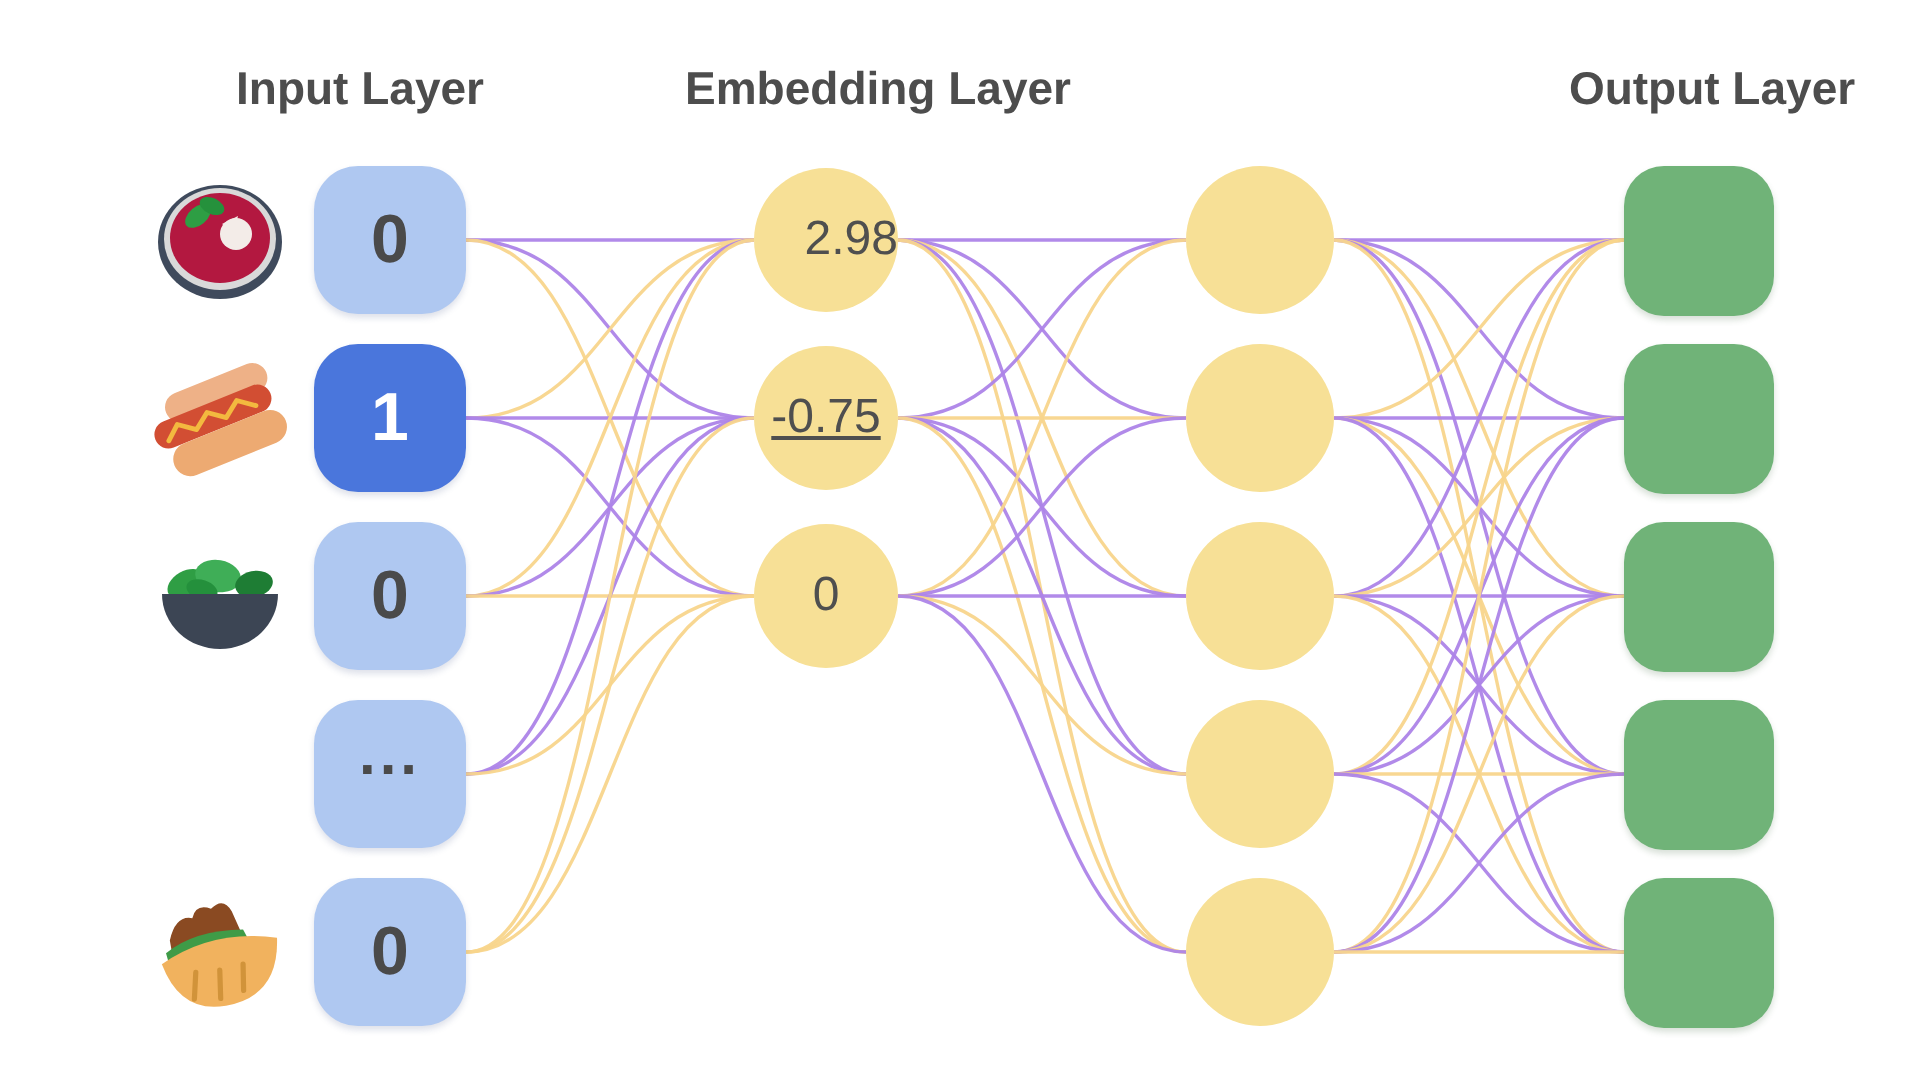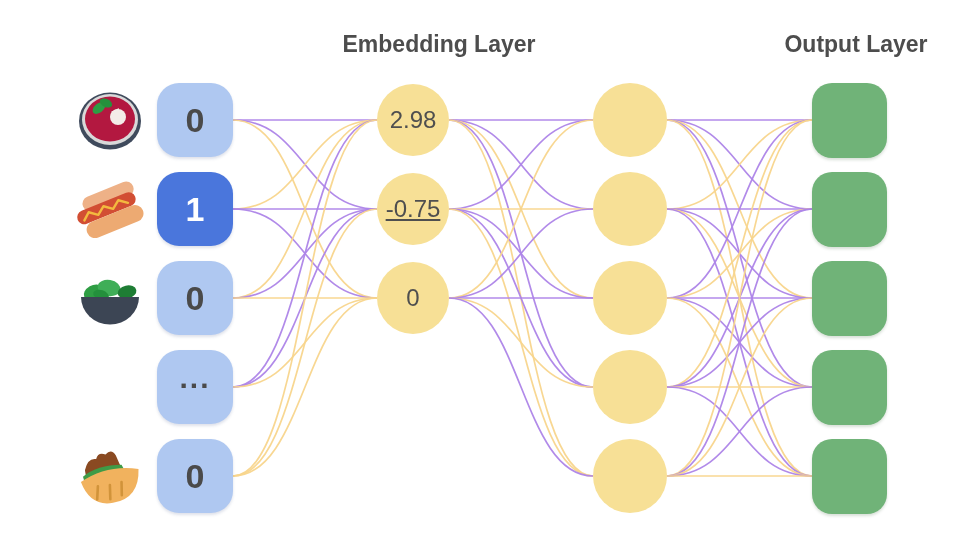--- a/index.html
+++ b/index.html
@@ -87,20 +87,21 @@
       <path d="M 667 387 C 739.5 387, 739.5 298, 812 298" fill="none" stroke="#ad84e8" stroke-width="1.7" stroke-opacity="0.95"></path>
       <path d="M 667 387 C 739.5 387, 739.5 387, 812 387" fill="none" stroke="#f8d58c" stroke-width="1.7" stroke-opacity="0.95"></path>
       <path d="M 667 387 C 739.5 387, 739.5 476, 812 476" fill="none" stroke="#ad84e8" stroke-width="1.7" stroke-opacity="0.95"></path>
       <path d="M 667 476 C 739.5 476, 739.5 120, 812 120" fill="none" stroke="#f8d58c" stroke-width="1.7" stroke-opacity="0.95"></path>
       <path d="M 667 476 C 739.5 476, 739.5 209, 812 209" fill="none" stroke="#ad84e8" stroke-width="1.7" stroke-opacity="0.95"></path>
       <path d="M 667 476 C 739.5 476, 739.5 298, 812 298" fill="none" stroke="#f8d58c" stroke-width="1.7" stroke-opacity="0.95"></path>
       <path d="M 667 476 C 739.5 476, 739.5 387, 812 387" fill="none" stroke="#ad84e8" stroke-width="1.7" stroke-opacity="0.95"></path>
       <path d="M 667 476 C 739.5 476, 739.5 476, 812 476" fill="none" stroke="#f8d58c" stroke-width="1.7" stroke-opacity="0.95"></path>
     </svg>
 
+  <div class="title" style="left: 180px; color: rgb(77, 77, 77);">Input Layer</div>
   <div class="title" style="left: 856px; color: rgb(77, 77, 77);">Output Layer</div>
   <div class="title" style="left: 439px; color: rgb(77, 77, 77);">Embedding Layer</div>
 
   <div id="nodes">
       <svg viewBox="0 0 72 72" class="food-icon" style="left: 74px; top: 84px;">
     <ellipse cx="36" cy="37" rx="31" ry="28.5" fill="#3f4a5c"></ellipse>
     <ellipse cx="36" cy="35.5" rx="28" ry="25.5" fill="#d9d9d9"></ellipse>
     <ellipse cx="36" cy="35" rx="25" ry="22.5" fill="#b31840"></ellipse>
     <circle cx="44" cy="33" r="8" fill="#f3ece8"></circle>
     <path d="M37 28 l8 -4 l-2 8 z" fill="#f3ece8"></path>
@@ -138,21 +139,21 @@
     <g transform="rotate(-10 36 40)">
       <path d="M13 26 q5 -12 13 -9 q3 -7 10 -3 q7 -5 10 3 l3 12 l-36 6 z" fill="#8a4a22"></path>
       <path d="M10 32 q16 -9 40 -5 l3 9 l-42 6 z" fill="#3f9b47"></path>
       <path d="M7 37 q28 -13 59 -3 q-4 29 -31 29 q-23 0 -28 -26 z" fill="#f1b25e"></path>
       <path d="M23 44 l-3 13 M35 45 l-2 14 M47 44 l-2 13" stroke="#d1933a" stroke-width="2.6" stroke-linecap="round" fill="none"></path>
     </g>
       </svg>
       <div class="input-box" style="left: 157px; top: 439px; background: rgb(175, 200, 241); color: rgb(74, 74, 74);">
         <span>0</span>
       </div>
-      <div class="circle" style="left: 377px; top: 84px; width: 72px; height: 72px; background: rgb(247, 224, 150); color: rgb(79, 79, 79);">
+      <div class="circle" style="left: 377px; top: 84px; width: 72px; height: 72px; background: rgb(247, 224, 150); color: rgb(79, 79, 79); justify-content: flex-end;">
         <span>2.98</span>
       </div>
       <div class="circle" style="left: 377px; top: 173px; width: 72px; height: 72px; background: rgb(247, 224, 150); color: rgb(79, 79, 79); text-decoration: underline;">
         <span>-0.75</span>
       </div>
       <div class="circle" style="left: 377px; top: 262px; width: 72px; height: 72px; background: rgb(247, 224, 150); color: rgb(79, 79, 79);">
         <span>0</span>
       </div>
       <div class="circle" style="left: 593px; top: 83px; width: 74px; height: 74px; background: rgb(247, 224, 150);"></div>
       <div class="circle" style="left: 593px; top: 172px; width: 74px; height: 74px; background: rgb(247, 224, 150);"></div>

